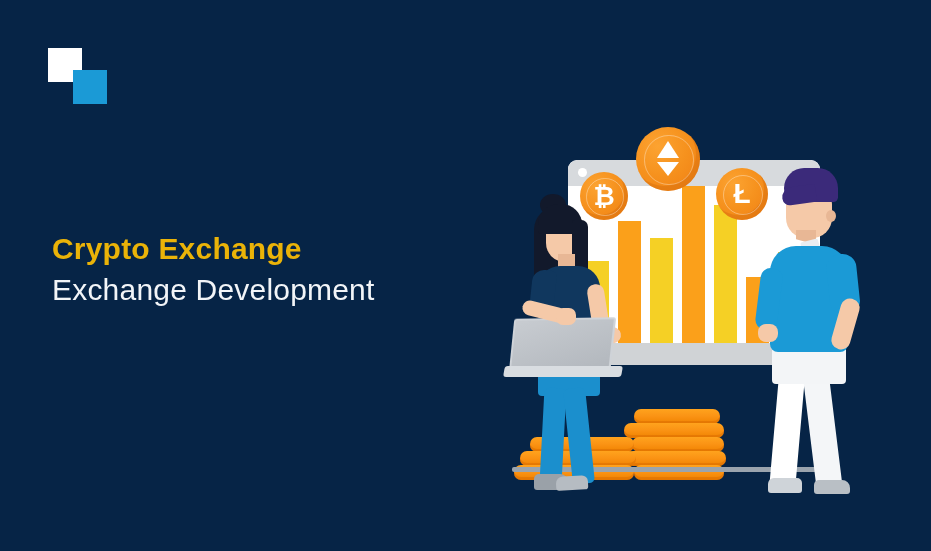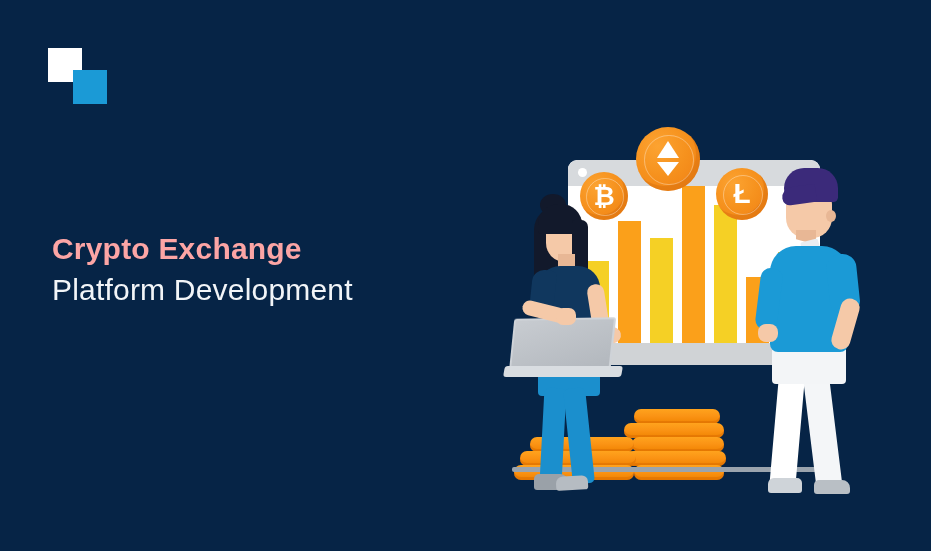--- a/index.html
+++ b/index.html
@@ -29,21 +29,21 @@
     background:#1b9ad6;
   }
 
   
   #headline {
     position:absolute; left:52px; top:228px; width:420px;
     color:#ffffff; letter-spacing:.2px;
   }
   #headline .line1 {
     display:block; font-size:30px; font-weight:bold; line-height:1.38;
-    color:#fca5a5;
+    color:#eab308;
   }
   #headline .line2 {
     display:block; font-size:30px; font-weight:normal; line-height:1.38;
     color:#f2f5f8;
   }
 
   
   #illustration {
     position:absolute; left:420px; top:100px; width:480px; height:420px;
   }
@@ -216,21 +216,21 @@
 
 <div id="banner">
 
   <div id="logo">
     <div class="sq-white"></div>
     <div class="sq-blue"></div>
   </div>
 
   <div id="headline">
     <span class="line1">Crypto Exchange</span>
-    <span class="line2">Platform Development</span>
+    <span class="line2">Exchange Development</span>
   </div>
 
   <div id="illustration">
 
     <div class="browser-card">
       <div class="browser-topbar">
         <div class="browser-dot"></div>
         <div class="browser-close">×</div>
       </div>
       <div class="browser-canvas">

